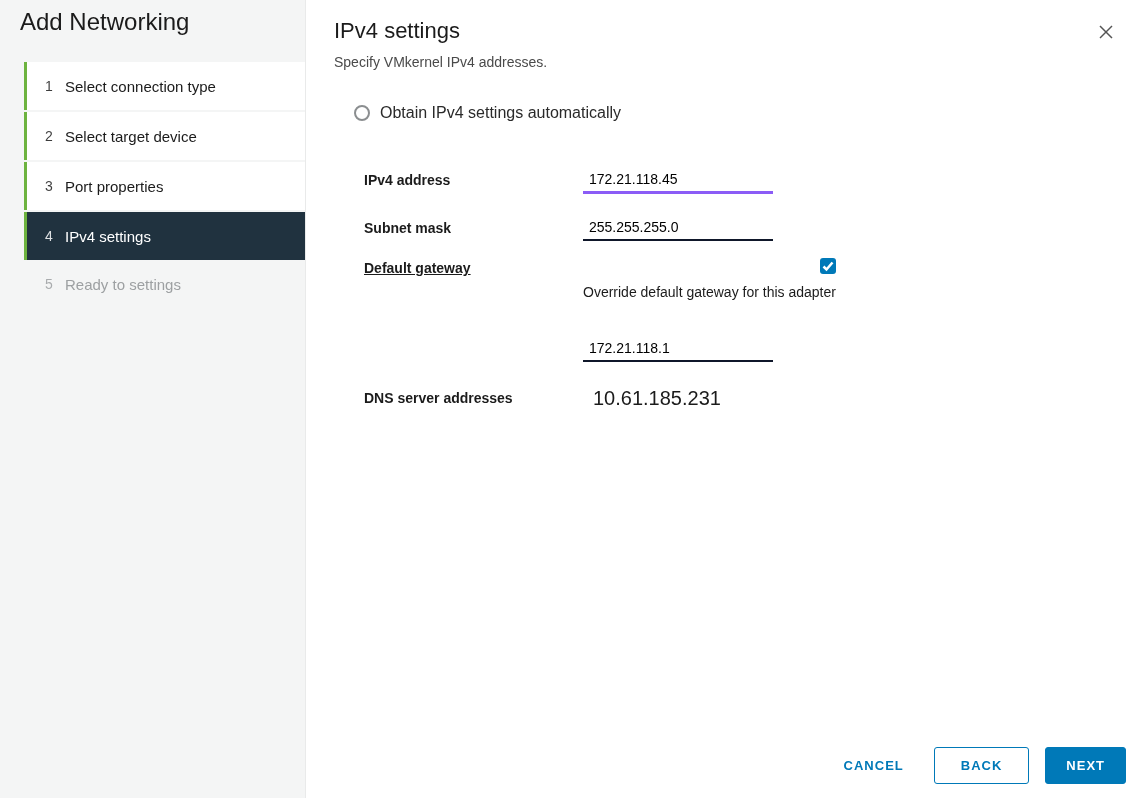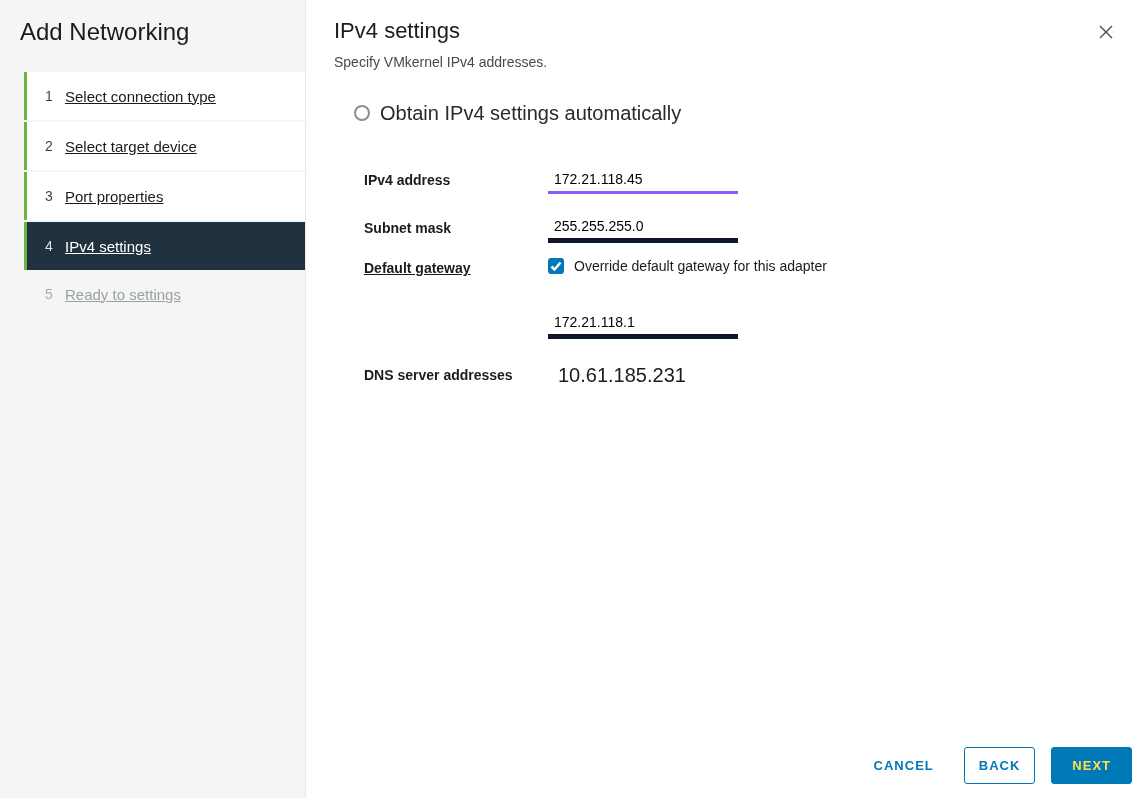--- a/index.html
+++ b/index.html
@@ -15,21 +15,21 @@
     display: flex;
     width: 100%;
     height: 100%;
   }
 
   
   .sidebar {
     width: 306px;
     height: 100%;
     background: #f4f5f5;
-    padding-top: 18px;
+    padding-top: 8px;
     border-right: 1px solid #e9eaea;
   }
   .sidebar h1 {
     font-weight: 400;
     font-size: 24px;
     padding: 0 0 18px 20px;
     color: #1b1b1b;
   }
   .steps {
     margin: 8px 0 0 24px;
@@ -56,21 +56,21 @@
   .step-row.pending {
     color: #9da0a2;
   }
   .step-num {
     width: 20px;
     text-align: left;
     color: inherit;
     opacity: .85;
     font-size: 14px;
   }
-  .step-label { flex: 1; text-decoration: underline; }
+  .step-label { flex: 1; }
 
   
   .main {
     flex: 1;
     position: relative;
     padding: 18px 28px 0 28px;
     display: flex;
     flex-direction: column;
   }
   .close-x {
@@ -92,21 +92,21 @@
     font-size: 14px;
     color: #4a4a4a;
     margin-bottom: 28px;
   }
 
   .radio-block { margin-left: 20px; }
   .radio-row {
     display: flex;
     align-items: center;
     height: 30px;
-    font-size: 20px;
+    font-size: 16px;
     color: #2a2a2a;
     cursor: pointer;
   }
   .radio {
     width: 16px;
     height: 16px;
     border-radius: 50%;
     border: 2px solid #8b8e90;
     margin-right: 10px;
     position: relative;
@@ -123,48 +123,50 @@
     border-radius: 50%;
     top: 2px; left: 2px;
   }
 
   .form-area { margin: 28px 0 0 30px; }
   .form-row {
     display: flex;
     align-items: center;
     min-height: 48px;
     font-size: 14px;
+    gap: 35px;
   }
   .form-label {
     width: 184px;
     font-weight: 600;
     color: #1b1b1b;
   }
   .text-input {
     width: 190px;
     border: none;
-    border-bottom: 5px solid #0f172a;
+    border-bottom: 2px solid #0f172a;
     padding: 4px 6px;
     font-size: 14px;
     outline: none;
     background: transparent;
   }
   .text-input.focused {
     border-bottom: 3px solid #8b5cf6;
   }
   .gateway-col {
     display: flex;
     flex-direction: column;
     gap: 36px;
   }
   .check-row {
     display: flex;
-    align-items: flex-start;
+    align-items: flex-end;
     gap: 10px;
     font-size: 14px;
+    flex-direction: column;
   }
   .chk {
     width: 16px; height: 16px;
     border-radius: 3px;
     background: #0079b8;
     position: relative;
     flex: 0 0 auto;
   }
   .chk svg {
     position: absolute;
@@ -173,21 +175,21 @@
     stroke: #fff;
     stroke-width: 2.5;
     fill: none;
   }
   .static-val { font-size: 20px; padding-left: 10px; }
 
   
   .footer {
     position: absolute;
     bottom: 14px;
-    right: 4px;
+    right: 10px;
     display: flex;
     align-items: center;
     gap: 16px;
   }
   .btn-txt {
     background: none;
     border: none;
     color: #0079b8;
     font-size: 13px;
     letter-spacing: 1px;
@@ -195,28 +197,28 @@
     padding: 10px 14px;
     cursor: pointer;
   }
   .btn-outline {
     border: 1px solid #0079b8;
     background: #fff;
     color: #0079b8;
     font-size: 13px;
     letter-spacing: 1px;
     font-weight: 600;
-    padding: 10px 14px;
+    padding: 10px 26px;
     border-radius: 3px;
     cursor: pointer;
   }
   .btn-solid {
     border: 1px solid #0079b8;
     background: #0079b8;
-    color: #fde047;
+    color: #ffffff;
     font-size: 13px;
     letter-spacing: 1px;
     font-weight: 600;
     padding: 10px 20px;
     border-radius: 3px;
     cursor: pointer;
   }
 </style>
 </head>
 <body>

